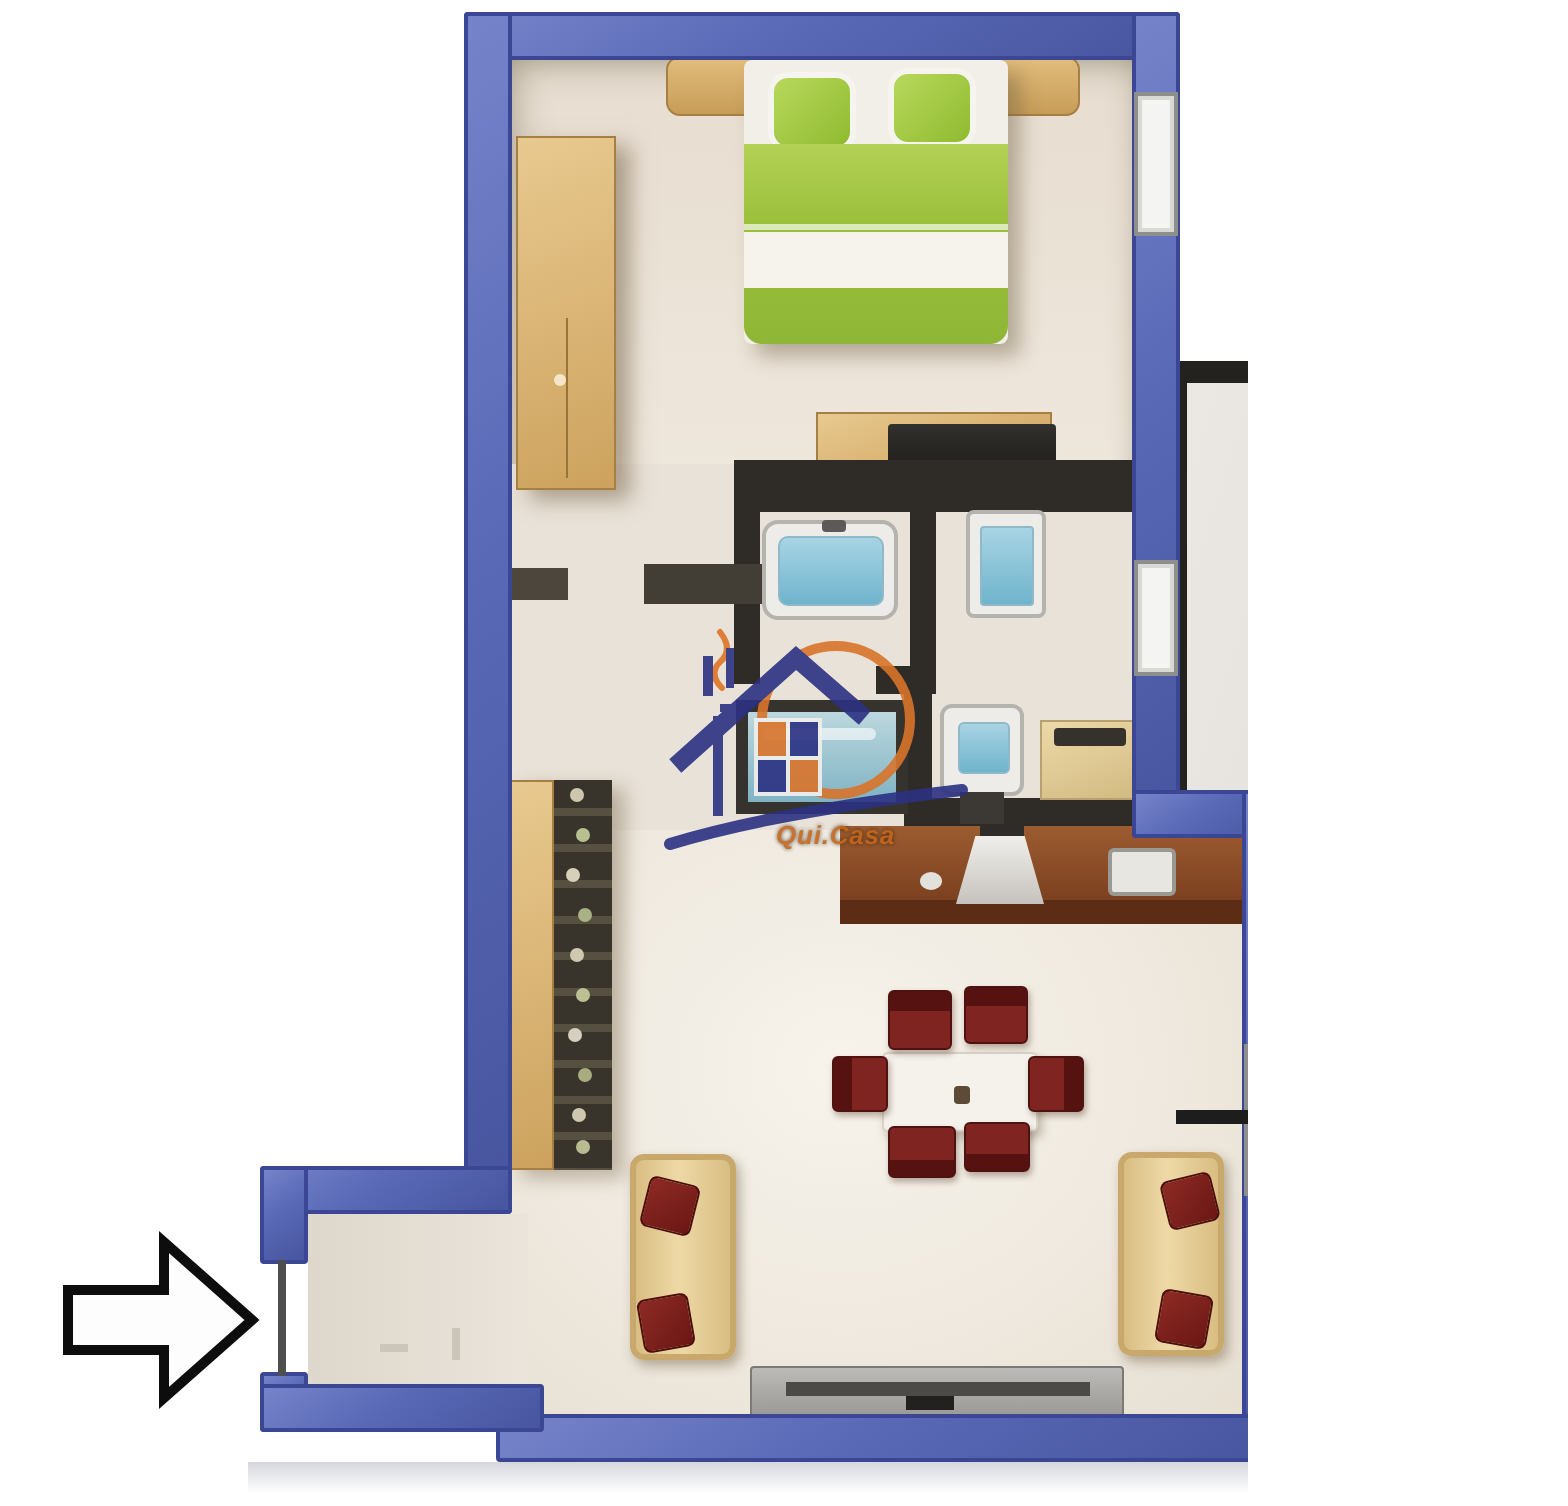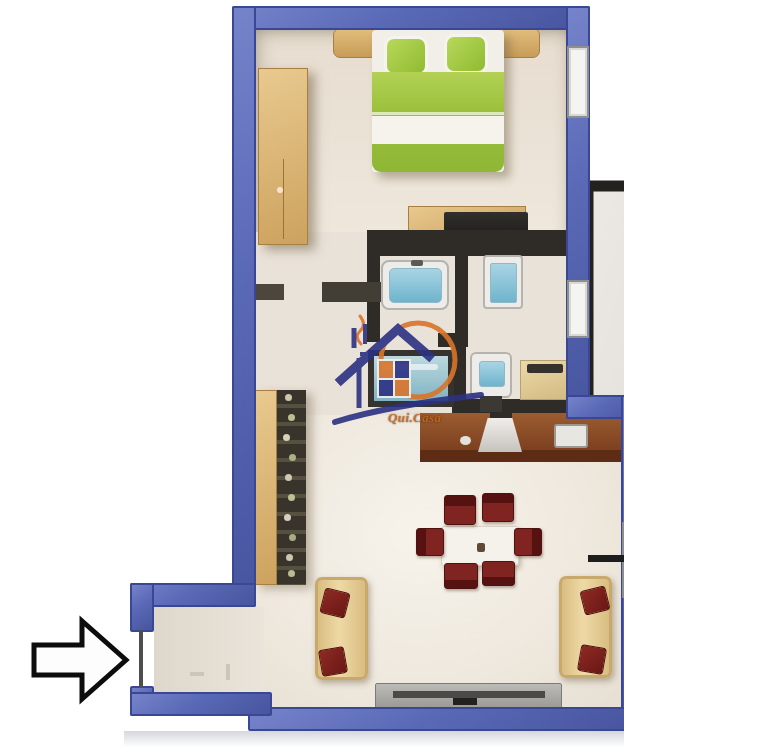--- a/index.html
+++ b/index.html
@@ -1,17 +1,17 @@
 <!DOCTYPE html>
 <html><head>
 <meta charset="utf-8">
 <style>
   html,body{margin:0;padding:0;background:#fff;}
   .scene{position:relative;width:624px;height:753px;background:#ffffff;overflow:hidden;
-         font-family:Liberation Serif, serif;text-align:center;}
+         font-family:Liberation Sans, sans-serif;text-align:center;}
   .abs{position:absolute;box-sizing:border-box;}
   
   .bw{background:linear-gradient(145deg,#7583ca 0%,#5a69b6 45%,#47559f 100%);
       border:2px solid #3b4795;border-radius:2px;}
   
   .dw{background:#2f2c28;}
   
   .win{background:#f4f4f2;border:2px solid #8e8e8c;box-shadow:inset 0 0 0 2px #d8d8d4;}
   .wood{background:linear-gradient(160deg,#e8c98f,#cda25e);border:1px solid #a87f42;}
   .tub{background:#edece8;border:2px solid #b5b3ae;border-radius:8px;}

